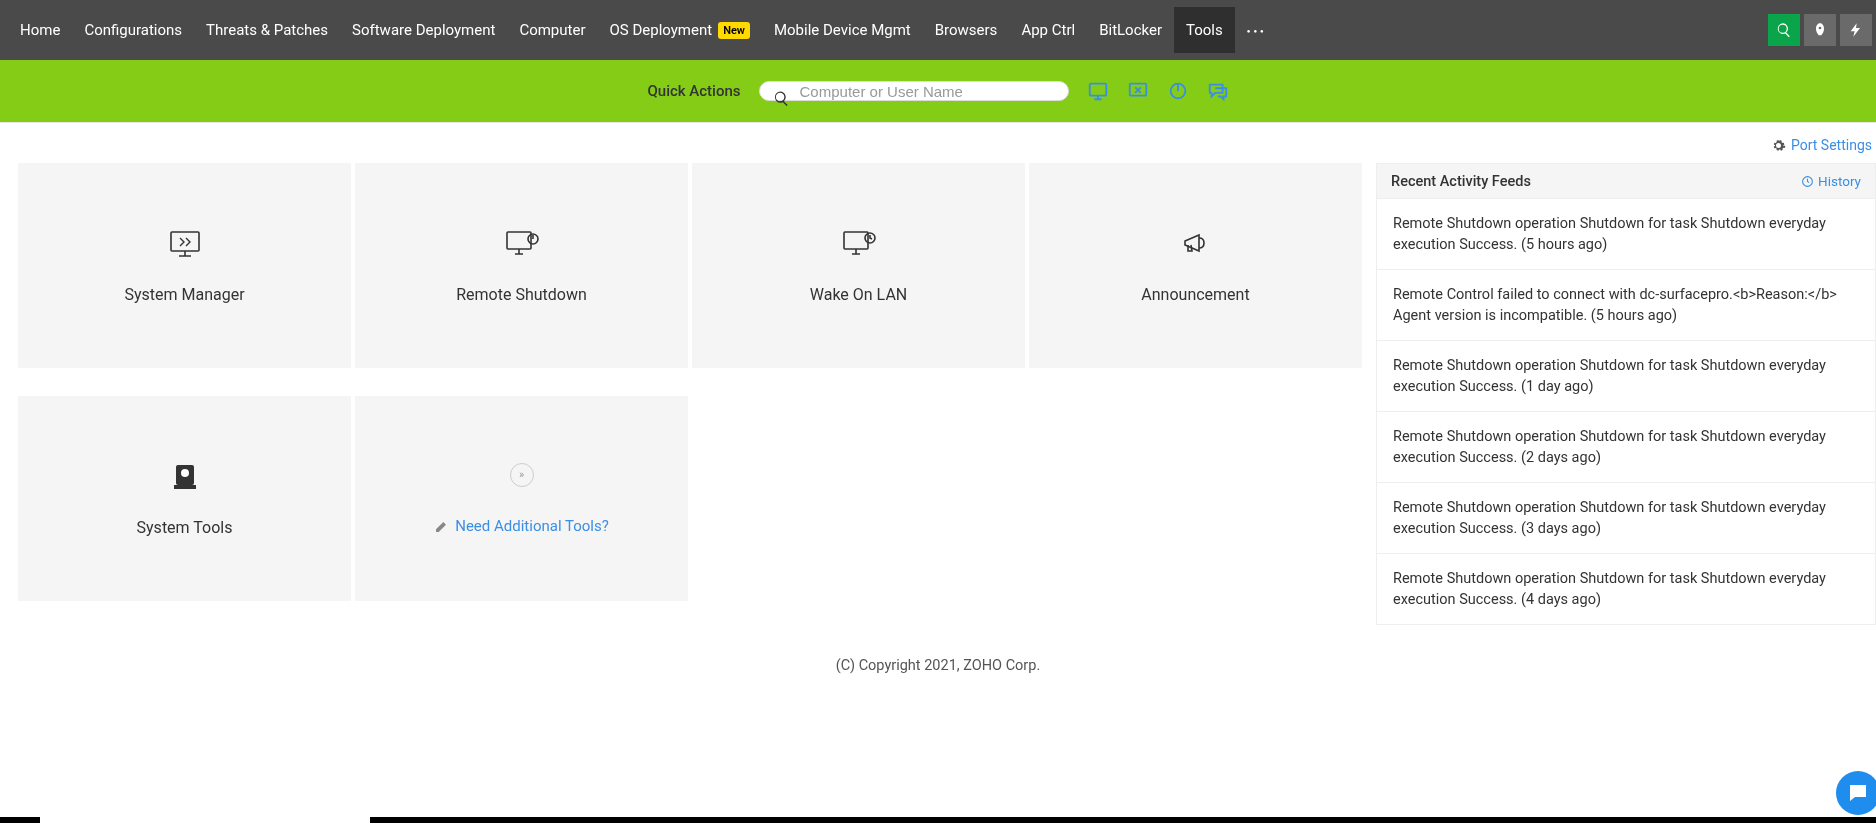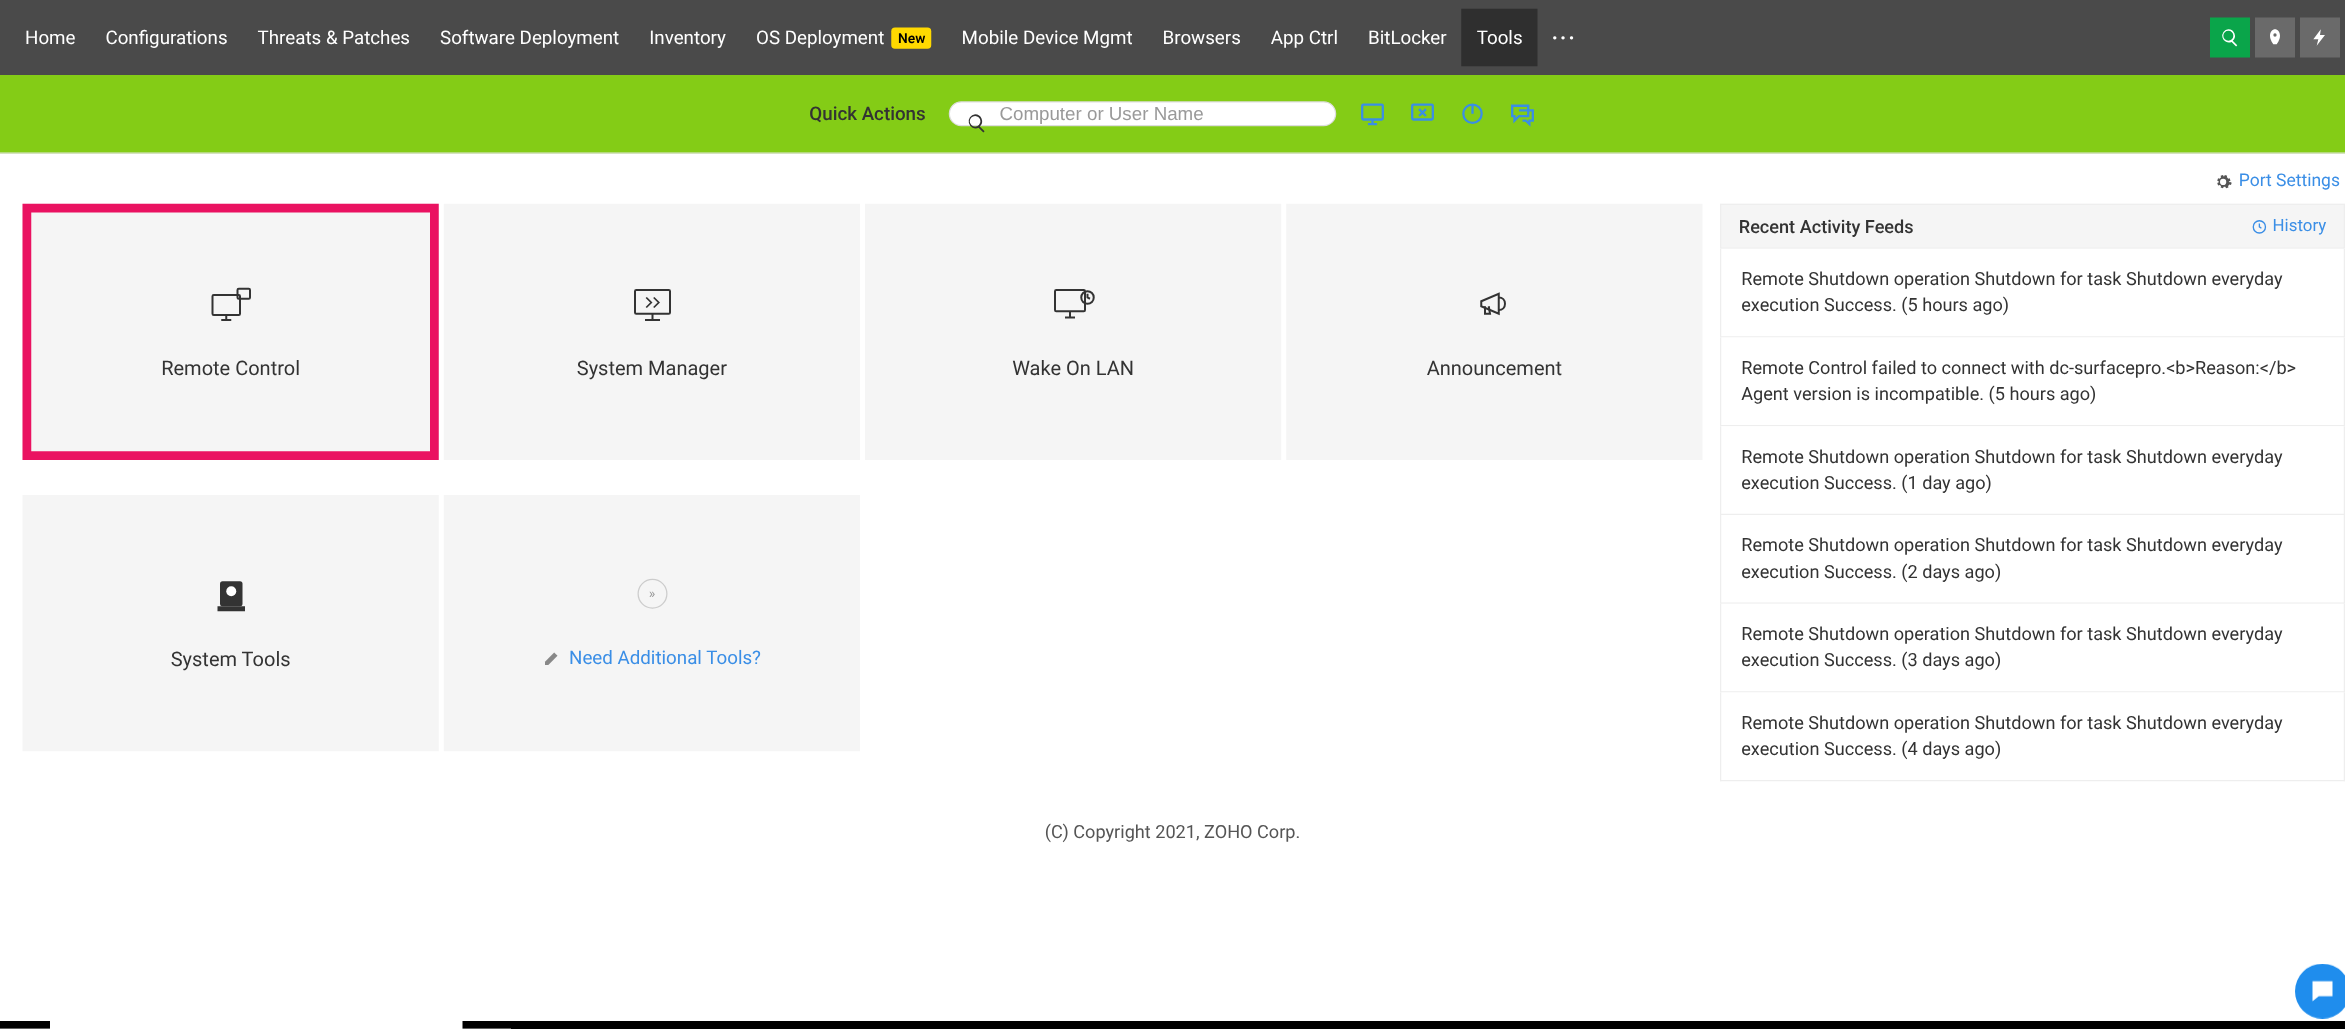--- a/index.html
+++ b/index.html
@@ -45,21 +45,21 @@
 </style>
 </head>
 <body>
 
 <div class="nav">
   <div id="nav-items" style="display: flex;">
       <div class="nav-item">Home</div>
       <div class="nav-item">Configurations</div>
       <div class="nav-item">Threats &amp; Patches</div>
       <div class="nav-item">Software Deployment</div>
-      <div class="nav-item">Inventory</div>
+      <div class="nav-item">Computer</div>
       <div class="nav-item">OS Deployment<span class="nav-badge">New</span></div>
       <div class="nav-item">Mobile Device Mgmt</div>
       <div class="nav-item">Browsers</div>
       <div class="nav-item">App Ctrl</div>
       <div class="nav-item">BitLocker</div>
       <div class="nav-item active">Tools</div>
     </div>
   <div class="nav-ellipsis">●●●</div>
   <div class="nav-right">
     <div class="nav-right-btn green">
@@ -110,39 +110,40 @@
   <span class="port-link">
     <svg width="15" height="15" viewBox="0 0 24 24" fill="#555">
         <path d="M12 8a4 4 0 100 8 4 4 0 000-8zm9 4l2 1-1 3-2-.5a8 8 0 01-1.7 1.7l.5 2-3 1-1-2h-2l-1 2-3-1 .5-2A8 8 0 017.6 16L5.5 16.5l-1-3 2-1v-1l-2-1 1-3 2 .5A8 8 0 019.3 6.3L8.8 4.2l3-1 1 2h.4l1-2 3 1-.5 2a8 8 0 011.7 1.7l2-.5 1 3-2 1v1z"></path>
       </svg>
     <span>Port Settings</span>
   </span>
 </div>
 
 <div class="main-wrap">
   <div class="grid" id="grid">
-      <div class="card highlighted">
-        <div class="card-icon">
-          <svg width="34" height="28" viewBox="0 0 34 28" stroke="#333" stroke-width="1.6" fill="none">
-            <rect x="2" y="6" width="22" height="16" rx="1"></rect>
-            <path d="M9 26h8M13 22v4"></path>
-            <rect x="22" y="1" width="10" height="8" rx="1"></rect>
-          </svg>
-        </div>
-      <span class="card-label">Remote Control</span>
-      </div>
       <div class="card">
         <div class="card-icon">
           <svg width="32" height="28" viewBox="0 0 32 28" stroke="#333" stroke-width="1.6" fill="none">
             <rect x="2" y="2" width="28" height="19" rx="1"></rect>
             <path d="M10 26h12M16 21v5"></path>
             <path d="M11 8l4 4-4 4M17 8l4 4-4 4" stroke-width="1.4"></path>
           </svg>
         </div>
       <span class="card-label">System Manager</span>
+      </div>
+      <div class="card">
+        <div class="card-icon">
+          <svg width="34" height="28" viewBox="0 0 34 28" stroke="#333" stroke-width="1.6" fill="none">
+            <rect x="2" y="2" width="24" height="17" rx="1"></rect>
+            <path d="M10 24h8M14 19v5"></path>
+            <circle cx="28" cy="9" r="5"></circle>
+            <path d="M28 5v4"></path>
+          </svg>
+        </div>
+      <span class="card-label">Remote Shutdown</span>
       </div>
       <div class="card">
         <div class="card-icon">
           <svg width="34" height="28" viewBox="0 0 34 28" stroke="#333" stroke-width="1.6" fill="none">
             <rect x="2" y="2" width="24" height="17" rx="1"></rect>
             <path d="M10 24h8M14 19v5"></path>
             <circle cx="28" cy="8" r="5"></circle>
             <path d="M28 5v3l2 1"></path>
           </svg>
         </div>

